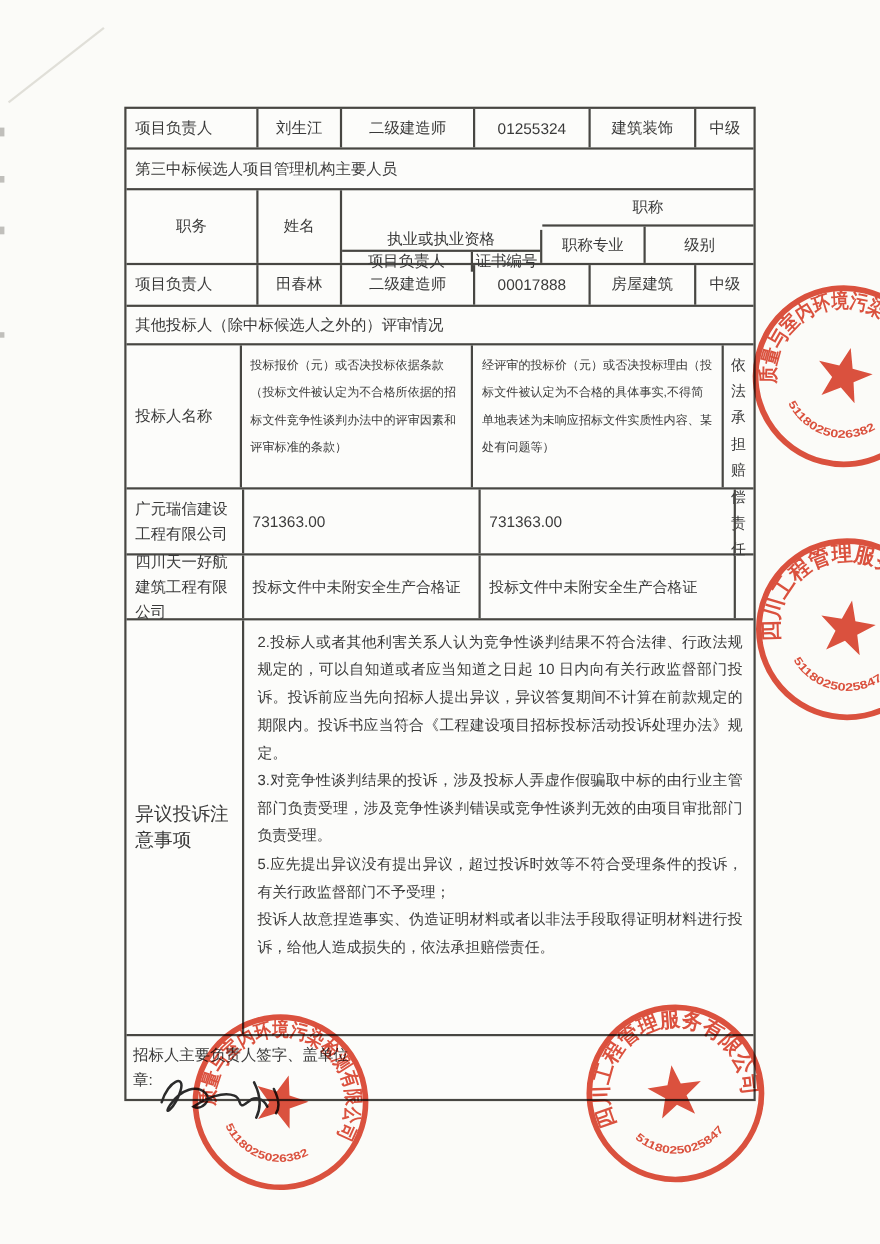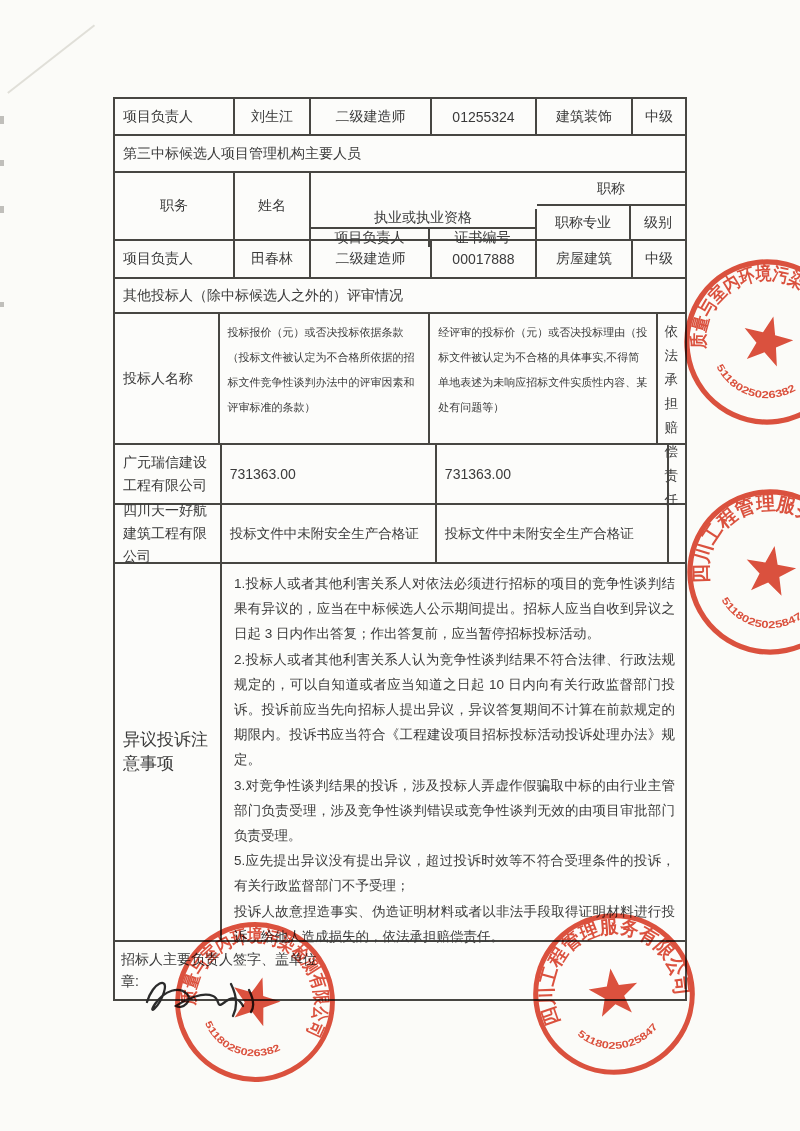--- a/index.html
+++ b/index.html
@@ -33,21 +33,21 @@
   
   .w-role{width:120px;} .w-name{width:76px;} .w-certname{width:121px;}
   .w-certno{width:105px;} .w-major{width:96px;} .w-level{flex:1;}
   
   .grp { display:flex; flex-direction:column; padding:0; align-items:stretch; }
   .grp-head { height:33px; border-bottom:2px solid #474642; display:flex; align-items:center; justify-content:center; }
   .grp-body { flex:1; display:flex; }
   .grp-body .gcell { border-right:2px solid #474642; display:flex; align-items:center; justify-content:center; }
   .grp-body .gcell:last-child { border-right:none; }
   .gw-certname{width:119px;} .gw-certno{flex:1;} .gw-major{width:94px;} .gw-level{flex:1;}
-  .w-qualgrp{width:226px;margin-top:36px;} .w-titlegrp{flex:1;}
+  .w-qualgrp{width:182px;margin-top:36px;} .w-titlegrp{flex:1;}
   
   .m-bidder{width:107px;} .m-bid{width:216px;} .m-review{width:233px;} .m-score{flex:1;}
   .longhead { font-size:11px; line-height:25px; align-items:flex-start; padding-top:6px; }
   .scorehead { font-size:13.5px; line-height:24px; padding:6px 7px; align-items:flex-start; }
   
   .obj-label { width:107px; font-size:17px; line-height:24px; }
   .obj-body { flex:1; display:block; font-size:13.5px; line-height:25.2px; padding:7px 10px 4px 12px; }
   .obj-body p { margin:0; text-align:justify; }
   
   .s-left { width:221px; display:block; position:relative; padding:6px 6px; font-size:14px; line-height:22px; }
@@ -204,21 +204,20 @@
     <div class="cell m-score">
         <span></span>
       </div>
   </div>
 
   <div class="row" style="height:378px;">
     <div class="cell obj-label">
         <span>异议投诉注意事项</span>
       </div>
     <div class="cell obj-body">
-      <p>1.投标人或者其他利害关系人对依法必须进行招标的项目的竞争性谈判结果有异议的，应当在中标候选人公示期间提出。招标人应当自收到异议之日起 3 日内作出答复；作出答复前，应当暂停招标投标活动。</p>
       <p>2.投标人或者其他利害关系人认为竞争性谈判结果不符合法律、行政法规规定的，可以自知道或者应当知道之日起 10 日内向有关行政监督部门投诉。投诉前应当先向招标人提出异议，异议答复期间不计算在前款规定的期限内。投诉书应当符合《工程建设项目招标投标活动投诉处理办法》规定。</p>
       <p>3.对竞争性谈判结果的投诉，涉及投标人弄虚作假骗取中标的由行业主管部门负责受理，涉及竞争性谈判错误或竞争性谈判无效的由项目审批部门负责受理。</p>
       <p>5.应先提出异议没有提出异议，超过投诉时效等不符合受理条件的投诉，有关行政监督部门不予受理；</p>
       <p>投诉人故意捏造事实、伪造证明材料或者以非法手段取得证明材料进行投诉，给他人造成损失的，依法承担赔偿责任。</p>
     </div>
   </div>
 
   <div class="row" style="height:57px;">
     <div class="cell s-left">
       <span>招标人主要负责人签字、盖单位章:</span>

